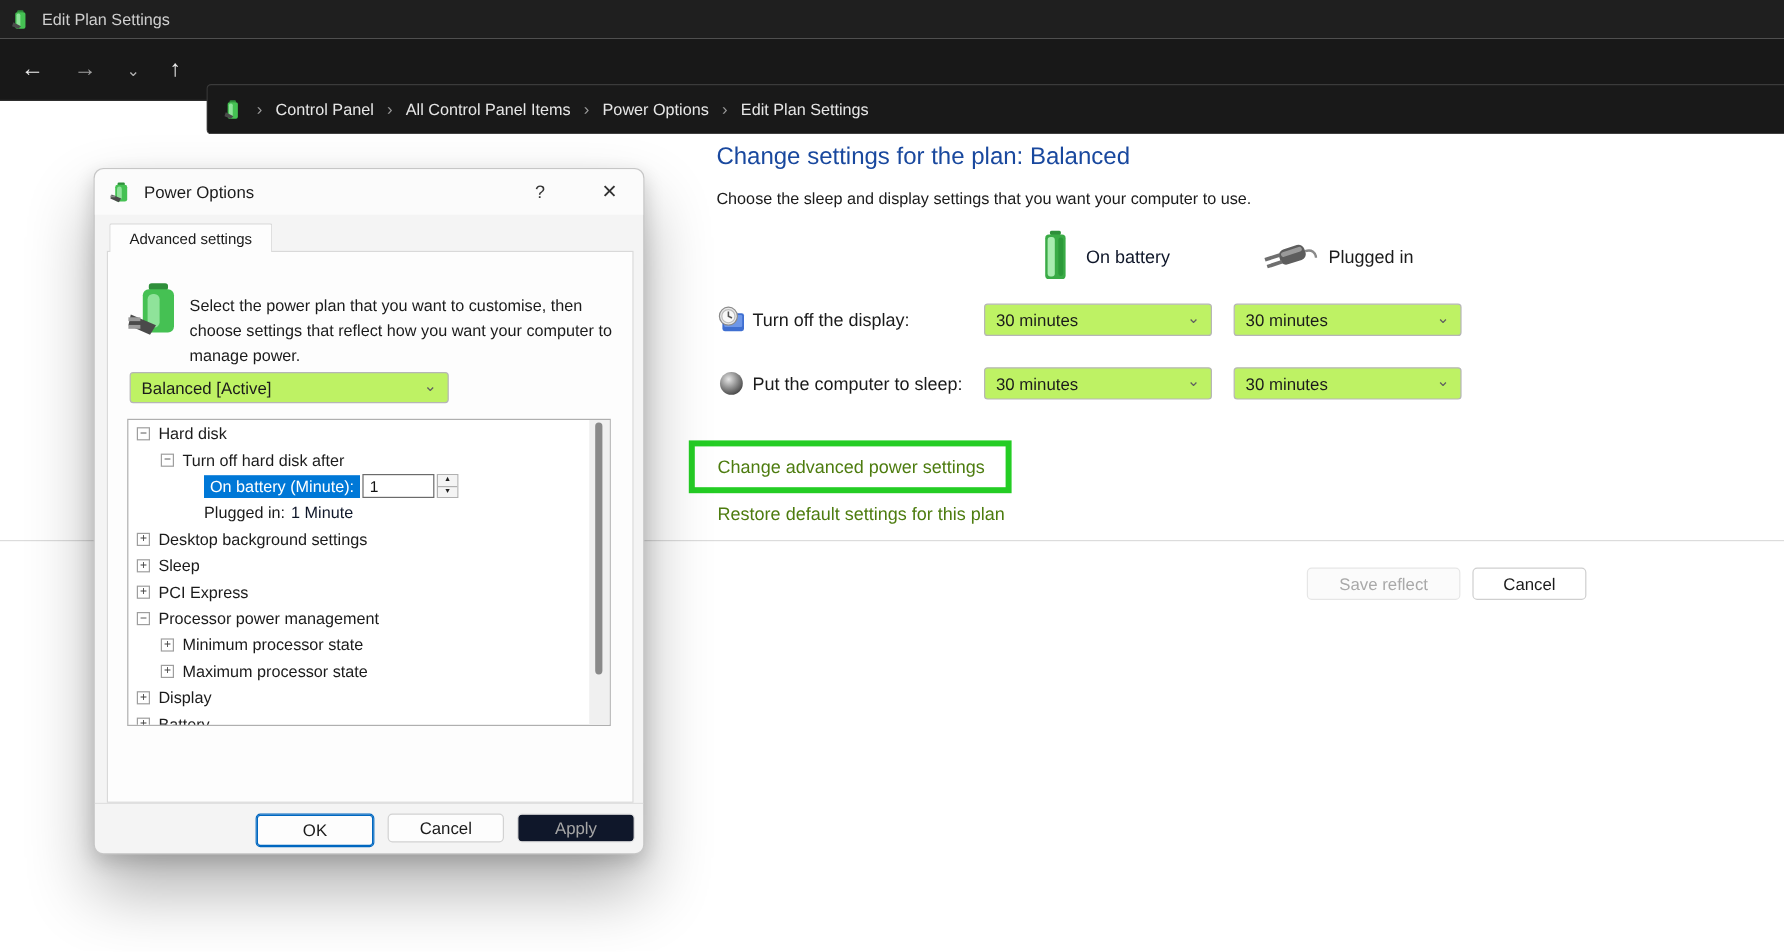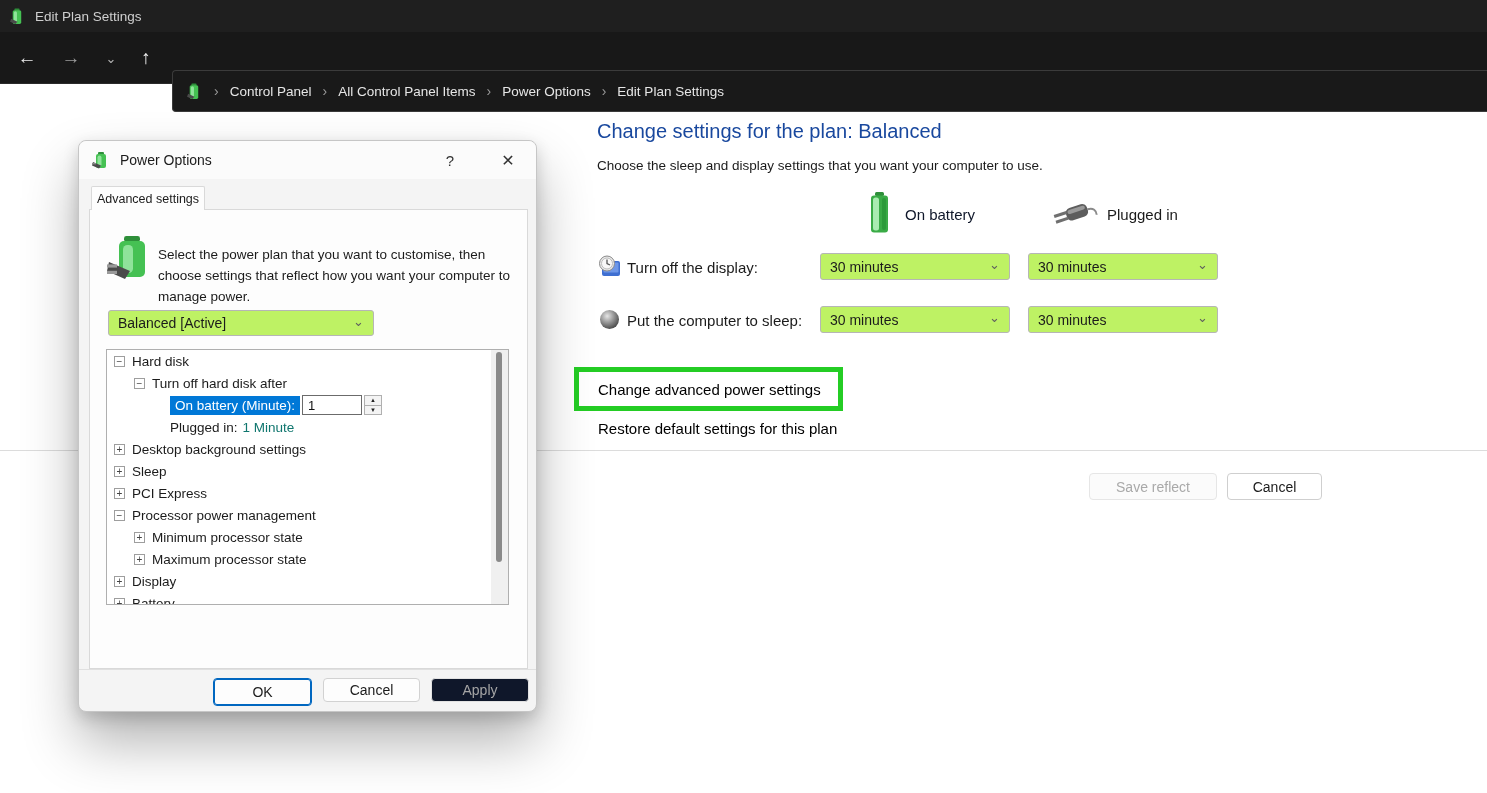--- a/index.html
+++ b/index.html
@@ -40,56 +40,56 @@
   .row-label-2 { position:absolute; left:627px; top:312px; font-size:15px; color:#1b1b1b; }
 
   .combo { background:#bef264; border:1px solid #b6b6b6; border-radius:3px; display:flex; align-items:center; justify-content:space-between; padding:0 9px; font-size:14px; color:#1b1b1b; cursor:default; }
   .combo .chev { color:#5f5f5f; font-size:13px; margin-top:-4px; }
   .sel-1a { position:absolute; left:820px; top:253px; width:190px; height:27px; }
   .sel-1b { position:absolute; left:1028px; top:253px; width:190px; height:27px; }
   .sel-2a { position:absolute; left:820px; top:306px; width:190px; height:27px; }
   .sel-2b { position:absolute; left:1028px; top:306px; width:190px; height:27px; }
 
   .annotation-box { position:absolute; left:574px; top:367px; width:269px; height:44px; border:5px solid #24cd24; }
-  .link { font-size:15px; color:#000000; cursor:default; }
+  .link { font-size:15px; color:#4d7c0f; cursor:default; }
   .link-advanced { position:absolute; left:598px; top:381px; }
   .link-restore { position:absolute; left:598px; top:420px; }
 
   .btn { border-radius:4px; font-size:14px; display:flex; align-items:center; justify-content:center; cursor:default; font-family:"Liberation Sans",sans-serif; }
   .btn-save { position:absolute; left:1089px; top:473px; width:128px; height:27px; background:#fbfbfb; border:1px solid #e6e6e6; color:#a9a9a9; }
   .btn-pagecancel { position:absolute; left:1227px; top:473px; width:95px; height:27px; background:#ffffff; border:1px solid #cfcfcf; color:#1b1b1b; }
 
   
   .dialog { position:absolute; left:78px; top:140px; width:459px; height:572px; background:#f4f4f4; border:1px solid #c6c6c6; border-radius:8px; box-shadow:0 30px 55px rgba(0,0,0,.30), 0 6px 16px rgba(0,0,0,.16); }
   .dlg-titlebar { position:absolute; left:0; top:0; width:100%; height:38px; background:#fbfbfb; border-radius:8px 8px 0 0; display:flex; align-items:center; }
   .dlg-titlebar .dlg-icon { margin-left:12px; width:19px; height:19px; }
   .dlg-title-text { margin-left:10px; font-size:14px; color:#1b1b1b; }
   .dlg-help { position:absolute; left:356px; top:0; width:30px; height:38px; display:flex; align-items:center; justify-content:center; font-size:15px; color:#333; }
   .dlg-close { position:absolute; left:412px; top:0; width:34px; height:38px; display:flex; align-items:center; justify-content:center; font-size:16px; color:#333; }
 
-  .dlg-tab { position:absolute; left:12px; top:45px; width:114px; height:24px; background:#fdfdfd; border:1px solid #d9d9d9; border-bottom:none; border-radius:2px 2px 0 0; display:flex; align-items:center; justify-content:center; font-size:12.5px; color:#1b1b1b; z-index:2; }
+  .dlg-tab { position:absolute; left:12px; top:45px; width:136px; height:24px; background:#fdfdfd; border:1px solid #d9d9d9; border-bottom:none; border-radius:2px 2px 0 0; display:flex; align-items:center; justify-content:center; font-size:12.5px; color:#1b1b1b; z-index:2; }
   .dlg-panel { position:absolute; left:10px; top:68px; width:439px; height:460px; background:#fdfdfd; border:1px solid #d9d9d9; z-index:1; }
 
   .desc-icon { position:absolute; left:16px; top:24px; }
   .desc-text { position:absolute; left:68px; top:34px; width:354px; font-size:13.5px; line-height:21px; color:#1b1b1b; }
 
   .plan-combo { position:absolute; left:18px; top:100px; width:266px; height:26px; }
 
   .tree { position:absolute; left:16px; top:139px; width:403px; height:256px; background:#ffffff; border:1px solid #afafaf; overflow:hidden; }
   .tree-row { position:relative; height:22px; display:flex; align-items:center; font-size:13.5px; color:#1b1b1b; }
   .expander { width:11px; height:11px; border:1px solid #9e9e9e; background:#fff; font-size:10px; line-height:9px; text-align:center; color:#444; flex:0 0 auto; }
   .lv0 .expander { margin-left:7px; } .lv0 .tree-label { margin-left:7px; }
   .lv1 .expander { margin-left:27px; } .lv1 .tree-label { margin-left:7px; }
   .lv2-pad { margin-left:63px; }
   .sel-highlight { background:#0078d7; color:#ffffff; padding:2px 5px; }
   .mini-input { width:60px; height:20px; background:#fff; border:1px solid #6b6b6b; margin-left:2px; font-size:13px; color:#111; padding-left:5px; display:flex; align-items:center; }
   .spinner { width:18px; height:20px; margin-left:2px; border:1px solid #b0b0b0; display:flex; flex-direction:column; }
   .spin-btn { flex:1; display:flex; align-items:center; justify-content:center; font-size:6px; color:#222; background:#f4f4f4; }
   .spin-btn + .spin-btn { border-top:1px solid #b0b0b0; }
-  .tree-link { color:#0f766e; margin-left:5px; }
+  .tree-link { color:#0f172a; margin-left:5px; }
   .tree-scrollbar { position:absolute; right:0; top:0; width:17px; height:254px; background:#f0f0f0; }
   .tree-thumb { position:absolute; left:5px; top:2px; width:6px; height:210px; background:#8a8a8a; border-radius:3px; }
 
   .btn-restore-defaults { position:absolute; left:222px; top:406px; width:197px; height:27px; background:#fdfdfd; border:1px solid #d2d2d2; color:#1b1b1b; }
 
   .dlg-footer-sep { position:absolute; left:0; top:528px; width:100%; height:1px; background:#e0e0e0; }
   .btn-ok { position:absolute; left:134px; top:537px; width:99px; height:28px; background:#fdfdfd; border:1px solid #0067c0; box-shadow:0 0 0 1px #0067c0 inset; color:#1b1b1b; }
   .btn-dlgcancel { position:absolute; left:244px; top:537px; width:97px; height:24px; background:#fdfdfd; border:1px solid #d2d2d2; color:#1b1b1b; }
   .btn-apply { position:absolute; left:352px; top:537px; width:98px; height:24px; background:#0f172a; border:1px solid #e2e2e2; color:#a5a5a5; }
 </style>

